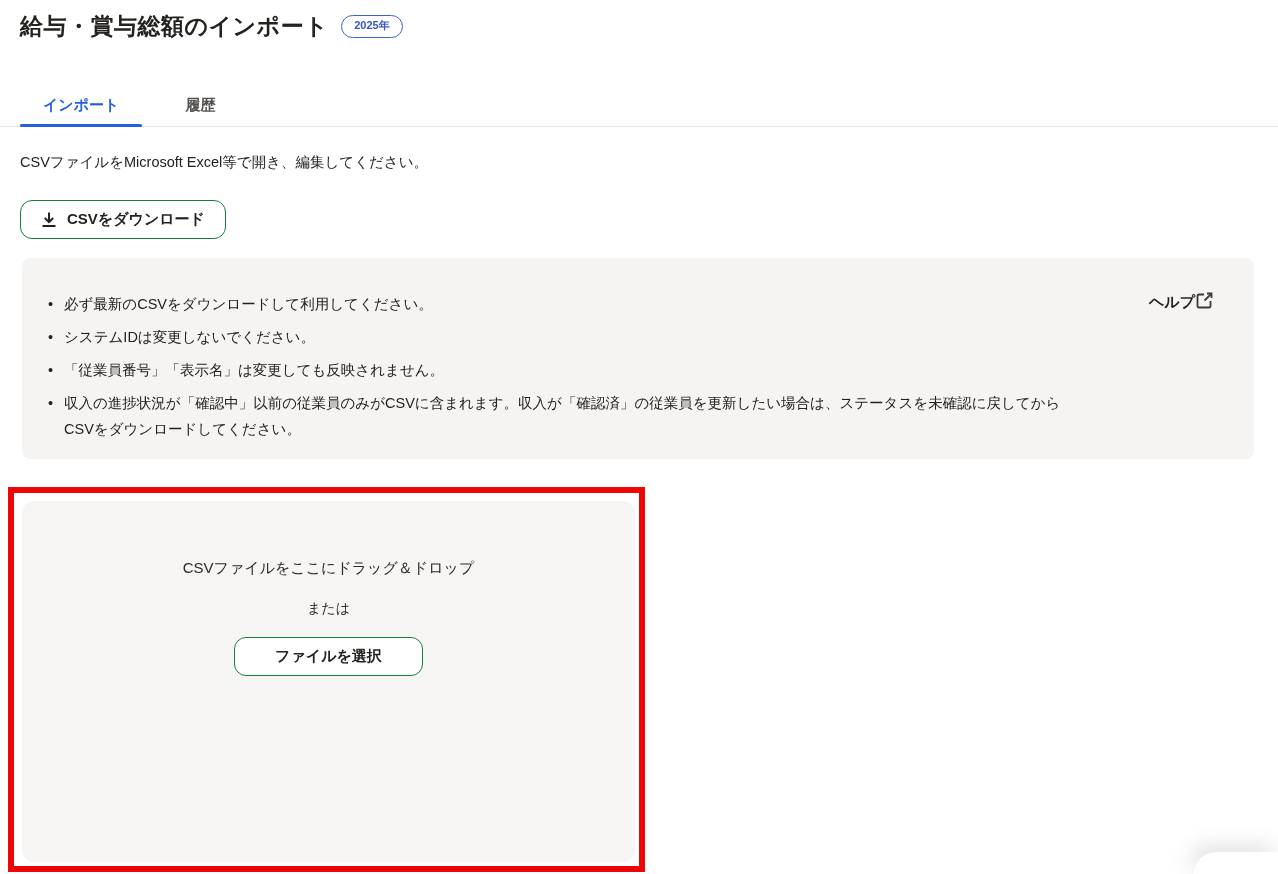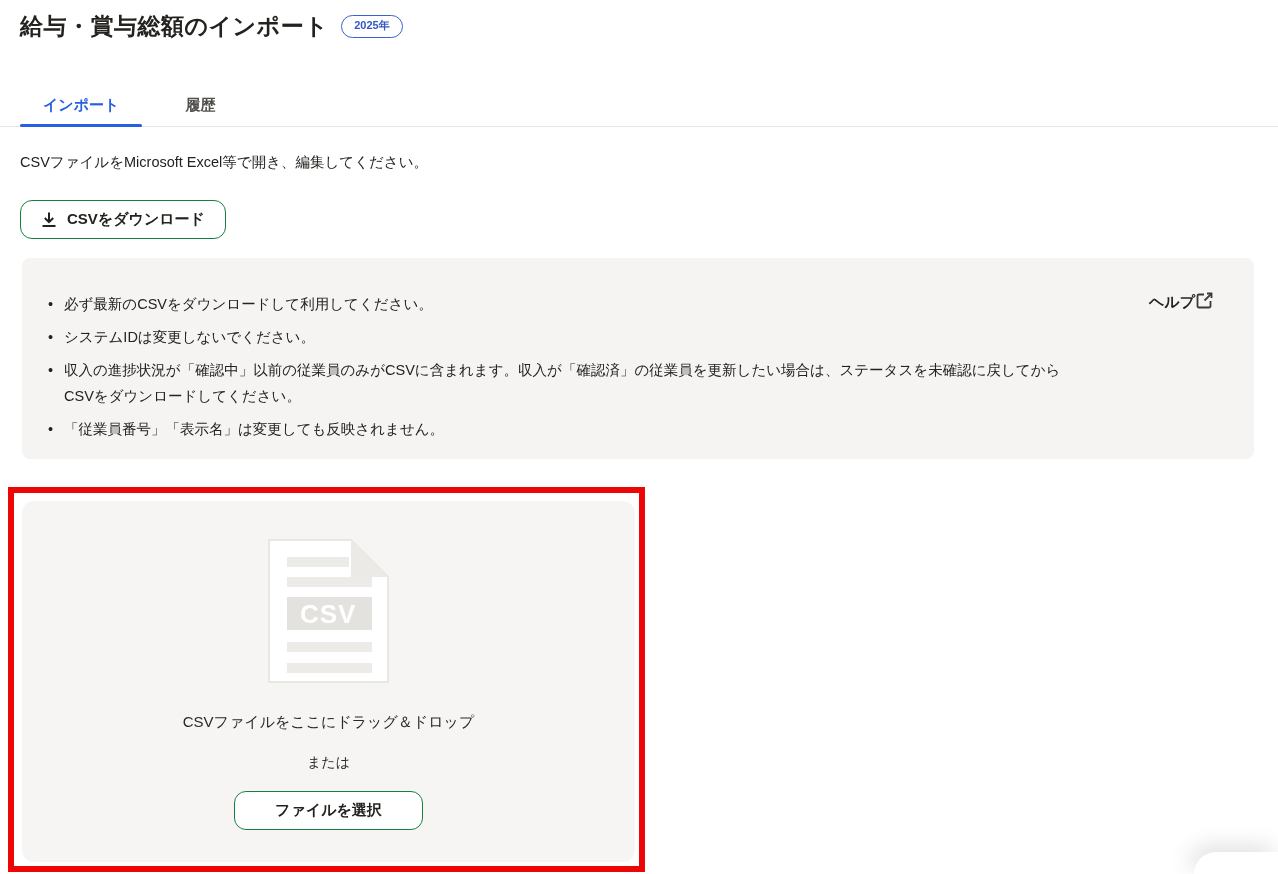--- a/index.html
+++ b/index.html
@@ -81,48 +81,36 @@
         <path d="M1.5 15 H14.5" stroke="#23221e" stroke-width="2"></path>
       </svg>
     </span>
     <span>CSVをダウンロード</span>
   </button>
 
   <div class="notice">
     <ul>
       <li>必ず最新のCSVをダウンロードして利用してください。</li>
       <li>システムIDは変更しないでください。</li>
+      <li>「従業員番号」「表示名」は変更しても反映されません。</li>
       <li>収入の進捗状況が「確認中」以前の従業員のみがCSVに含まれます。収入が「確認済」の従業員を更新したい場合は、ステータスを未確認に戻してからCSVをダウンロードしてください。</li>
-      <li>「従業員番号」「表示名」は変更しても反映されません。</li>
     </ul>
     <a class="help-link">
       <span>ヘルプ</span>
       <span>
         <svg width="19" height="19" viewBox="0 0 19 19" fill="none">
           <path d="M15.5 10 V15 a1.5 1.5 0 0 1 -1.5 1.5 H4 a1.5 1.5 0 0 1 -1.5 -1.5 V5 a1.5 1.5 0 0 1 1.5 -1.5 H9" stroke="#3a3936" stroke-width="1.8" fill="none"></path>
           <path d="M12 2.5 H16.5 V7" stroke="#3a3936" stroke-width="1.8" fill="none"></path>
           <path d="M16.2 2.8 L9.5 9.5" stroke="#3a3936" stroke-width="1.8"></path>
         </svg>
       </span>
     </a>
   </div>
 
   <div class="dropzone">
-    <span>
-      <svg width="127" height="150" viewBox="0 0 127 150">
-        <path d="M4 4 H86 L123 41 V146 H4 Z" fill="#ffffff" stroke="#e9e7e4" stroke-width="2"></path>
-        <path d="M86 4 L123 41 H86 Z" fill="#eceae7"></path>
-        <rect x="22" y="21" width="62" height="10" fill="#edebe8"></rect>
-        <rect x="22" y="41" width="85" height="10" fill="#edebe8"></rect>
-        <rect x="22" y="61" width="85" height="33" fill="#e4e2de"></rect>
-        <text x="35" y="87" font-family="Liberation Sans, sans-serif" font-size="26" font-weight="bold" fill="#ffffff" letter-spacing="1">CSV</text>
-        <rect x="22" y="106" width="85" height="10" fill="#edebe8"></rect>
-        <rect x="22" y="127" width="85" height="10" fill="#edebe8"></rect>
-      </svg>
-    </span>
     <div class="drag-text">CSVファイルをここにドラッグ＆ドロップ</div>
     <div class="or-text">または</div>
     <button class="btn select-btn">ファイルを選択</button>
   </div>
 
   <div class="annotation"></div>
 
   <div class="corner-widget"></div>
 
 </div>

